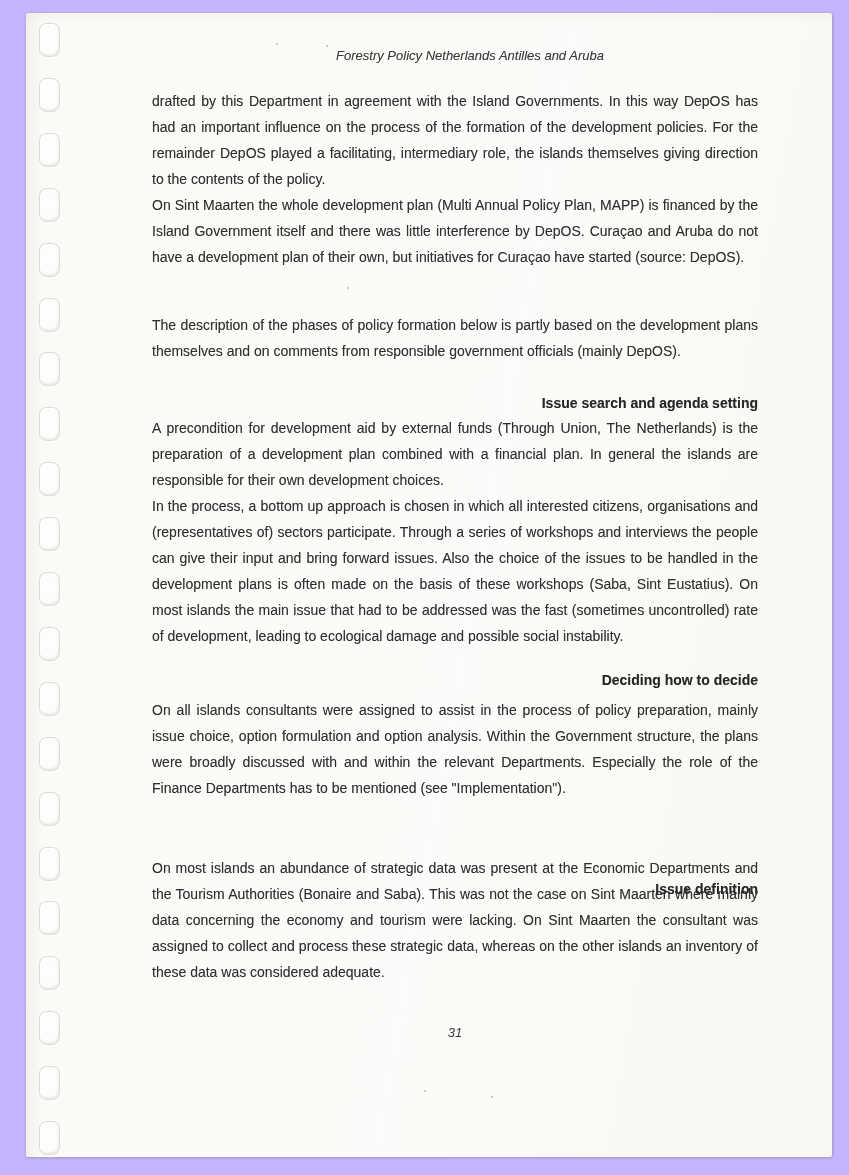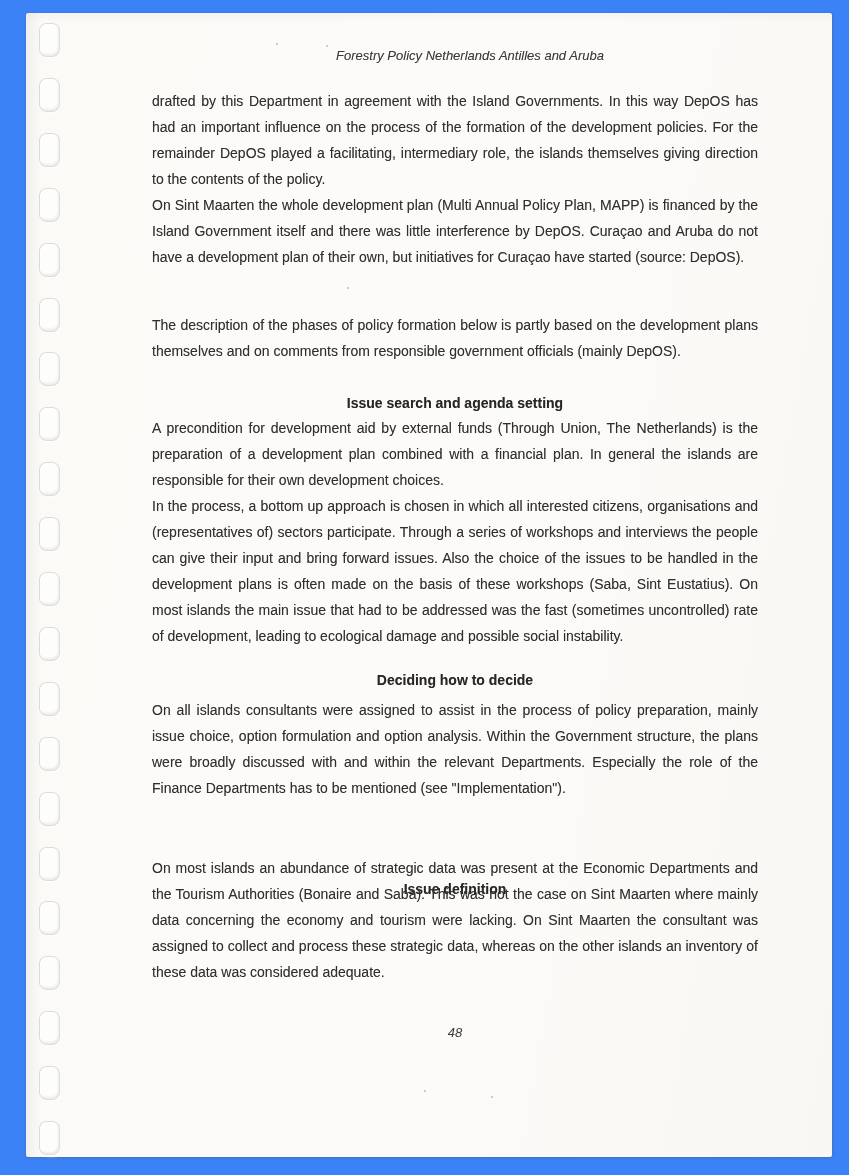--- a/index.html
+++ b/index.html
@@ -6,21 +6,21 @@
   html, body {
     margin: 0;
     padding: 0;
     background: #e9e8e3;
     font-family: "Liberation Sans", sans-serif;
   }
   .canvas {
     position: relative;
     width: 849px;
     height: 1175px;
-    background: #3b82f6;
+    background: #c4b5fd;
     overflow: hidden;
   }
   .paper {
     position: absolute;
     left: 26px;
     top: 13px;
     width: 806px;
     height: 1144px;
     background: linear-gradient(100deg, #fbfaf7 0%, #fcfbf9 55%, #f8f7f3 100%);
     box-shadow: 0 1px 3px rgba(90,88,80,0.30), 1px 0 2px rgba(90,88,80,0.18);
@@ -68,21 +68,21 @@
     position: absolute;
     left: 152px;
     width: 606px;
     font-size: 14px;
     line-height: 26px;
     text-align: justify;
     text-shadow: 0 0 0.5px rgba(47,47,47,0.35);
   }
   .heading {
     font-weight: bold;
-    text-align: center;
+    text-align: right;
     color: #262626;
   }
   .running-header {
     position: absolute;
     left: 152px;
     width: 636px;
     top: 46px;
     font-style: italic;
     font-size: 13px;
     line-height: 20px;
@@ -157,21 +157,21 @@
     <div class="block" style="top:493px">In the process, a bottom up approach is chosen in which all interested citizens, organisations and (representatives of) sectors participate. Through a series of workshops and interviews the people can give their input and bring forward issues. Also the choice of the issues to be handled in the development plans is often made on the basis of these workshops (Saba, Sint Eustatius). On most islands the main issue that had to be addressed was the fast (sometimes uncontrolled) rate of development, leading to ecological damage and possible social instability.</div>
 
     <div class="block" style="top:697px">On all islands consultants were assigned to assist in the process of policy preparation, mainly issue choice, option formulation and option analysis. Within the Government structure, the plans were broadly discussed with and within the relevant Departments. Especially the role of the Finance Departments has to be mentioned (see "Implementation").</div>
 
     <div class="block heading" style="top:667px">Deciding how to decide</div>
 
     <div class="block heading" style="top:876px">Issue definition</div>
 
     <div class="block" style="top:855px">On most islands an abundance of strategic data was present at the Economic Departments and the Tourism Authorities (Bonaire and Saba). This was not the case on Sint Maarten where mainly data concerning the economy and tourism were lacking. On Sint Maarten the consultant was assigned to collect and process these strategic data, whereas on the other islands an inventory of these data was considered adequate.</div>
 
-    <div class="page-number">48</div>
+    <div class="page-number">31</div>
 
     <div class="speck" style="left:276px; top:43px"></div>
     <div class="speck" style="left:326px; top:45px"></div>
     <div class="speck" style="left:347px; top:287px"></div>
     <div class="speck" style="left:424px; top:1090px"></div>
     <div class="speck" style="left:491px; top:1096px"></div>
   </div>
 
 </div>
 

